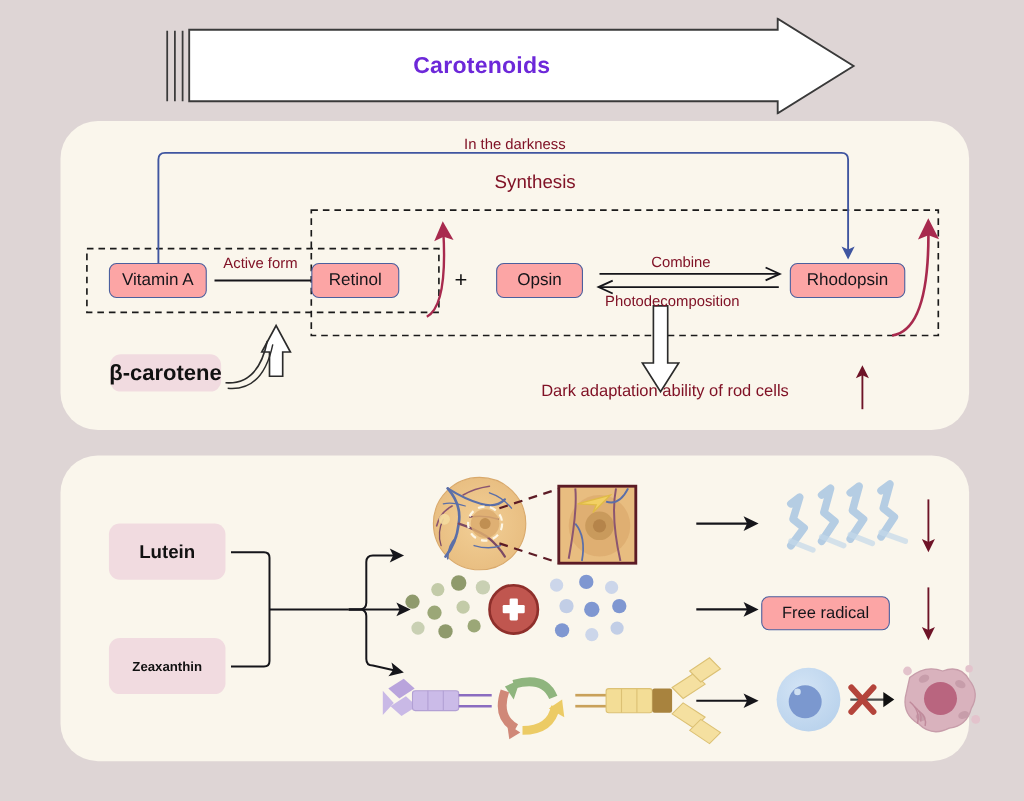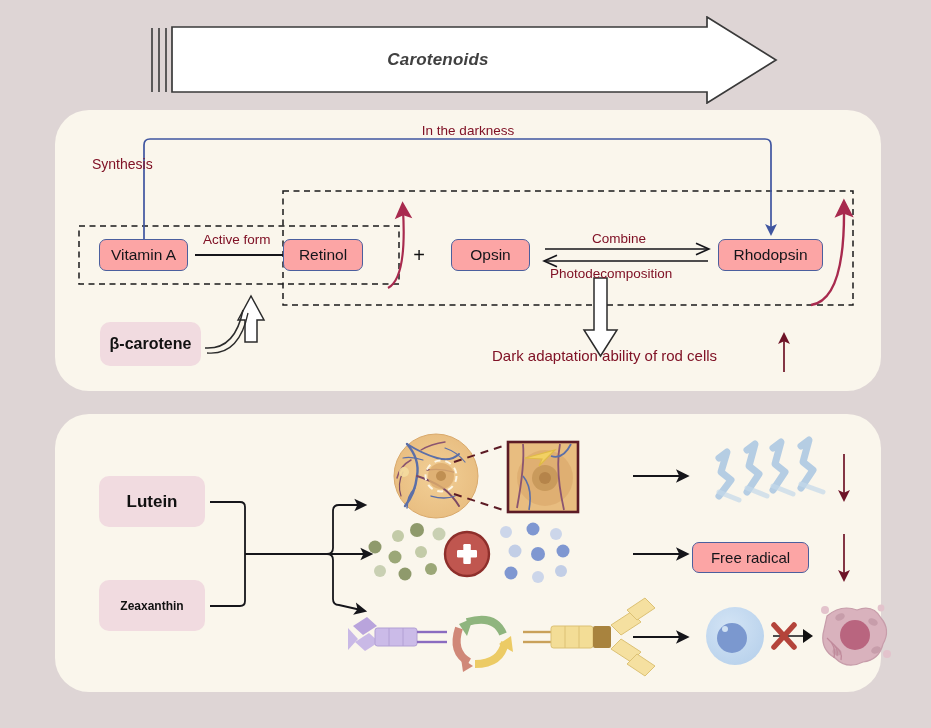--- a/index.html
+++ b/index.html
@@ -14,23 +14,22 @@
     width: 931px; height: 728px;
     background: #ded5d5;
   }
 
   
   #banner { position: absolute; left: 148px; top: 16px; width: 630px; height: 88px; }
   #banner svg { position: absolute; left: 0; top: 0; }
   #banner-label {
     position: absolute; left: 0; top: 0; width: 580px; height: 88px;
     display: flex; align-items: center; justify-content: center;
-    font-size: 17px; font-weight: bold; color: #404040;
+    font-size: 21px; font-weight: bold; color: #6d28d9;
     letter-spacing: 0.2px;
-    font-style: italic;
   }
 
   
   .panel {
     position: absolute;
     background: #faf6ec;
     border-radius: 34px;
   }
   #panel-top    { left: 55px; top: 110px; width: 826px; height: 281px; }
   #panel-bottom { left: 55px; top: 414px; width: 826px; height: 278px; }
@@ -50,33 +49,33 @@
 
   
   .chip {
     position: absolute;
     background: #f1dbe0;
     border-radius: 10px;
     display: flex; align-items: center; justify-content: center;
     font-size: 17px; font-weight: bold; color: #111;
     white-space: nowrap;
   }
-  #chip-bcarotene { left: 45px; top: 212px; width: 101px; height: 44px; font-size: 16px; }
+  #chip-bcarotene { left: 45px; top: 212px; width: 101px; height: 34px; font-size: 20px; }
   #chip-lutein    { left: 44px; top: 62px;  width: 106px; height: 51px; }
   #chip-zeaxanthin{ left: 44px; top: 166px; width: 106px; height: 51px; font-size: 12px; }
 
   
   .lbl {
     position: absolute;
     color: #801226;
     font-weight: normal;
     white-space: nowrap;
   }
   #lbl-darkness { left: 0; top: 13px; width: 826px; text-align: center; font-size: 13.5px; }
-  #lbl-synthesis{ left: 0; top: 46px; width: 826px; text-align: left; font-size: 14px; padding-left: 37px; }
+  #lbl-synthesis{ left: 0; top: 46px; width: 826px; text-align: center; font-size: 17px; padding-left: 37px; }
   #lbl-activeform { left: 148px; top: 122px; font-size: 13.5px; }
   #lbl-combine    { left: 537px; top: 121px; font-size: 13.5px; }
   #lbl-photodecomp{ left: 495px; top: 156px; font-size: 13.5px; }
   #lbl-darkadapt  { left: 437px; top: 237px; font-size: 15px; }
 
   #node-vitaminA  { left: 44px;  top: 129px; width: 89px;  height: 32px; }
   #node-retinol   { left: 228px; top: 129px; width: 80px;  height: 32px; }
   #node-plus      { left: 353px; top: 129px; width: 22px;  height: 32px;
                     border: none; background: none; font-size: 20px; color:#111; }
   #node-opsin     { left: 396px; top: 129px; width: 79px;  height: 32px; }

